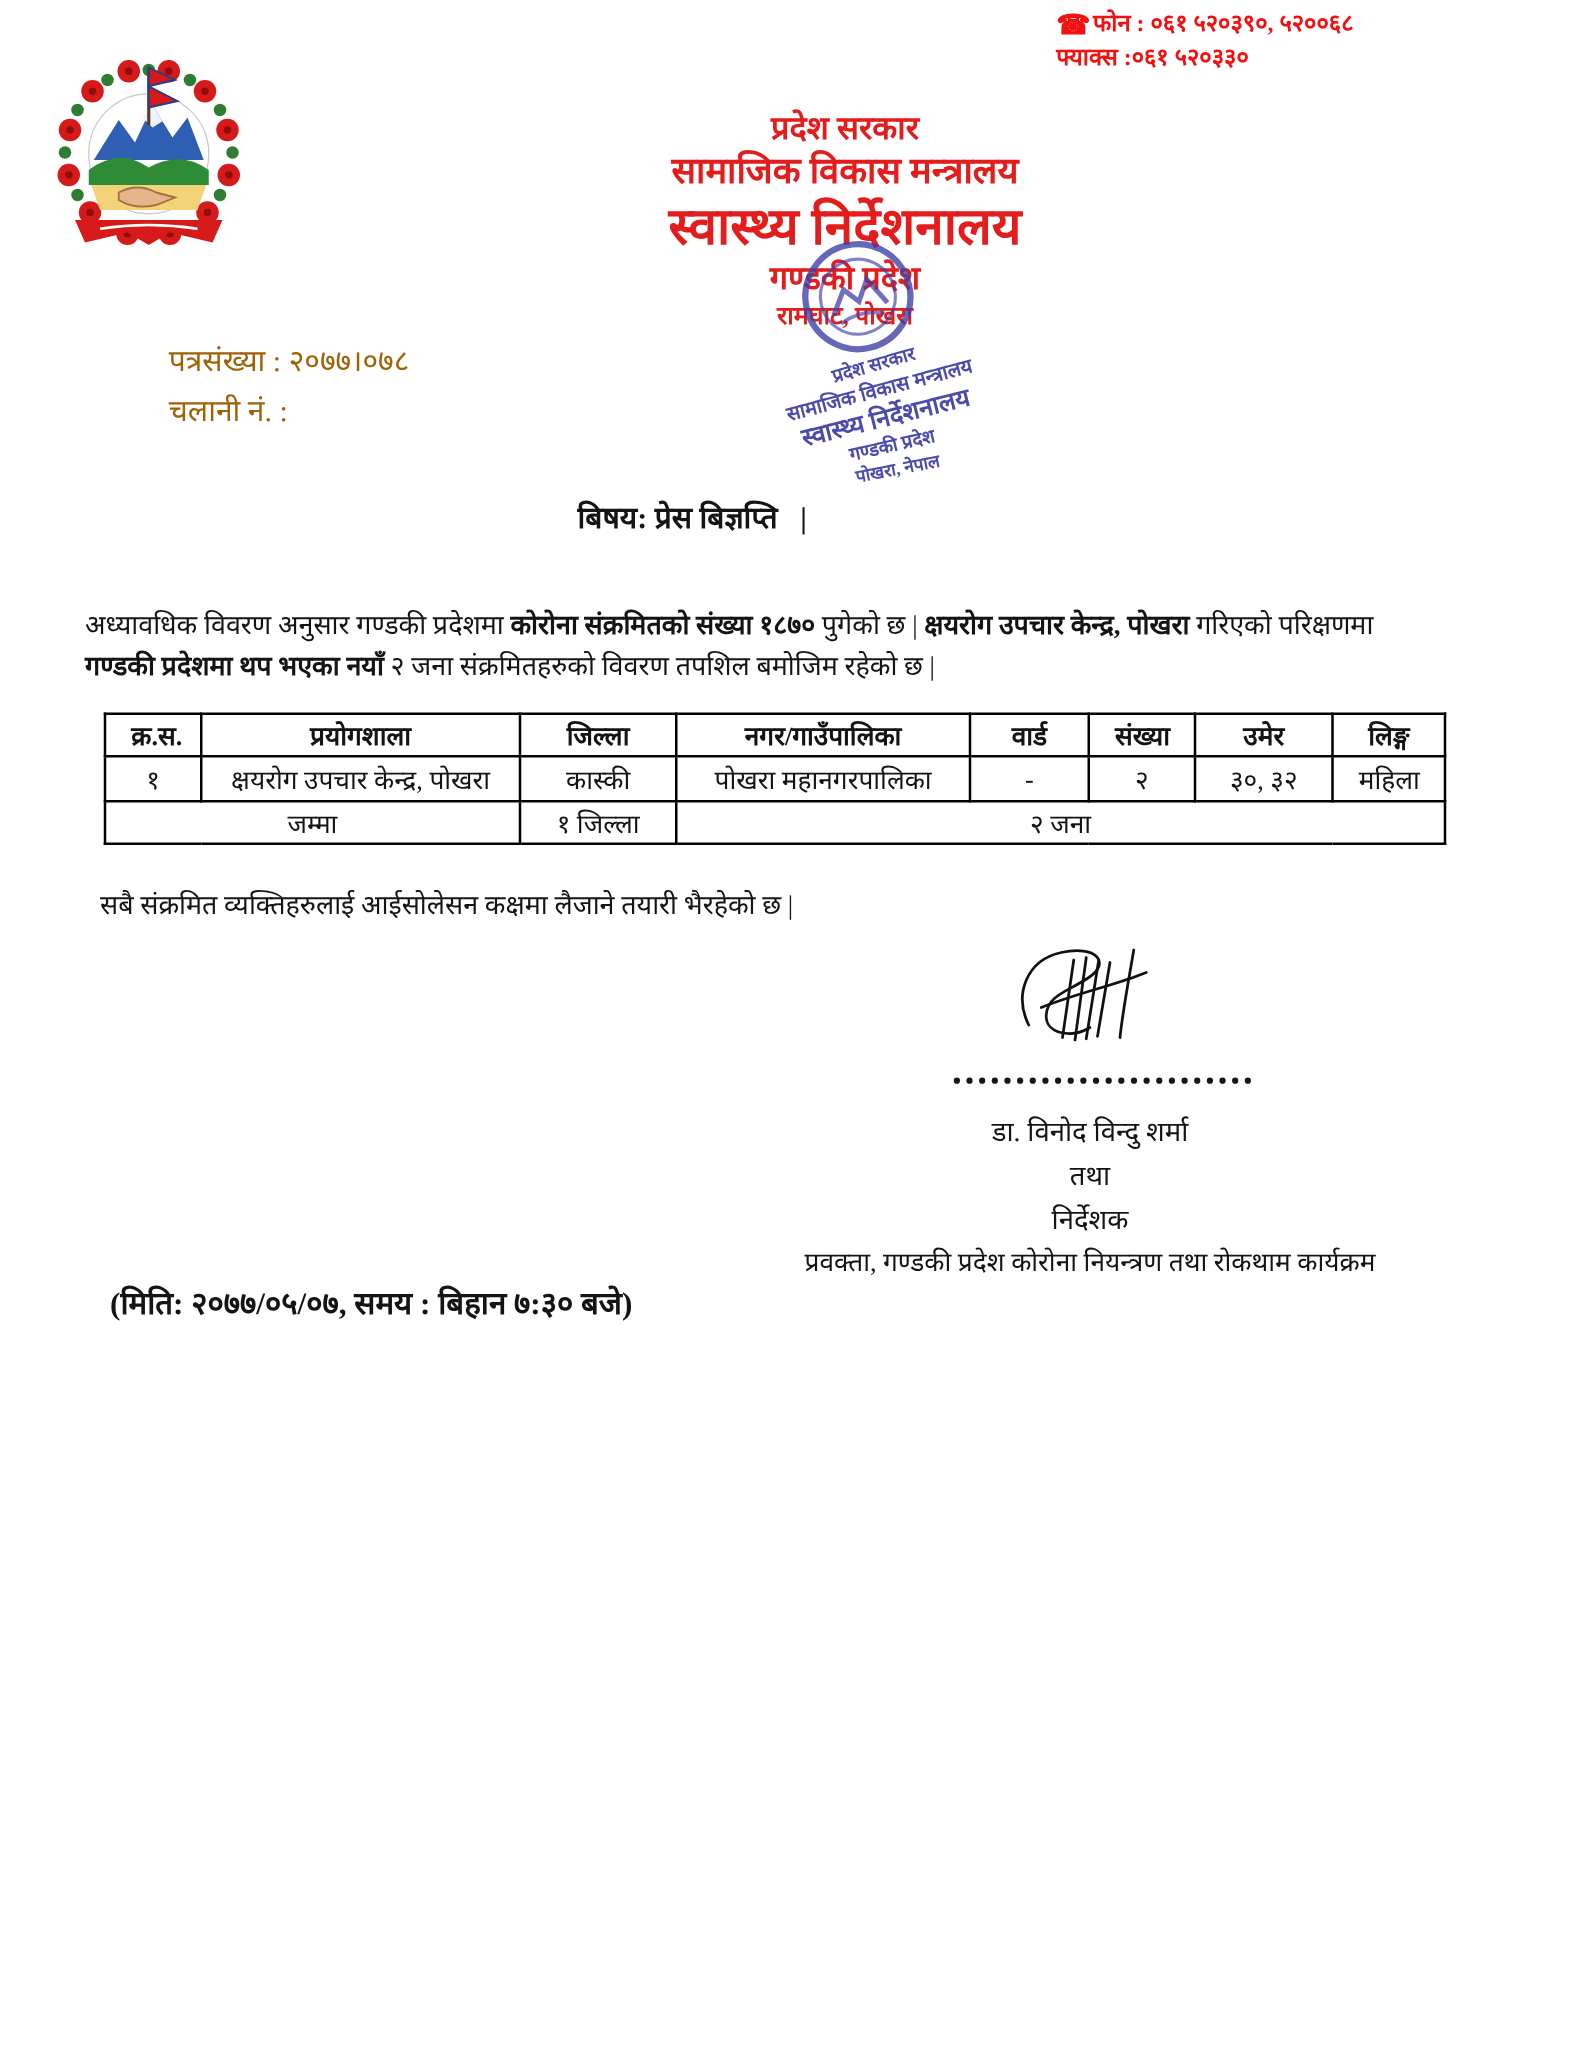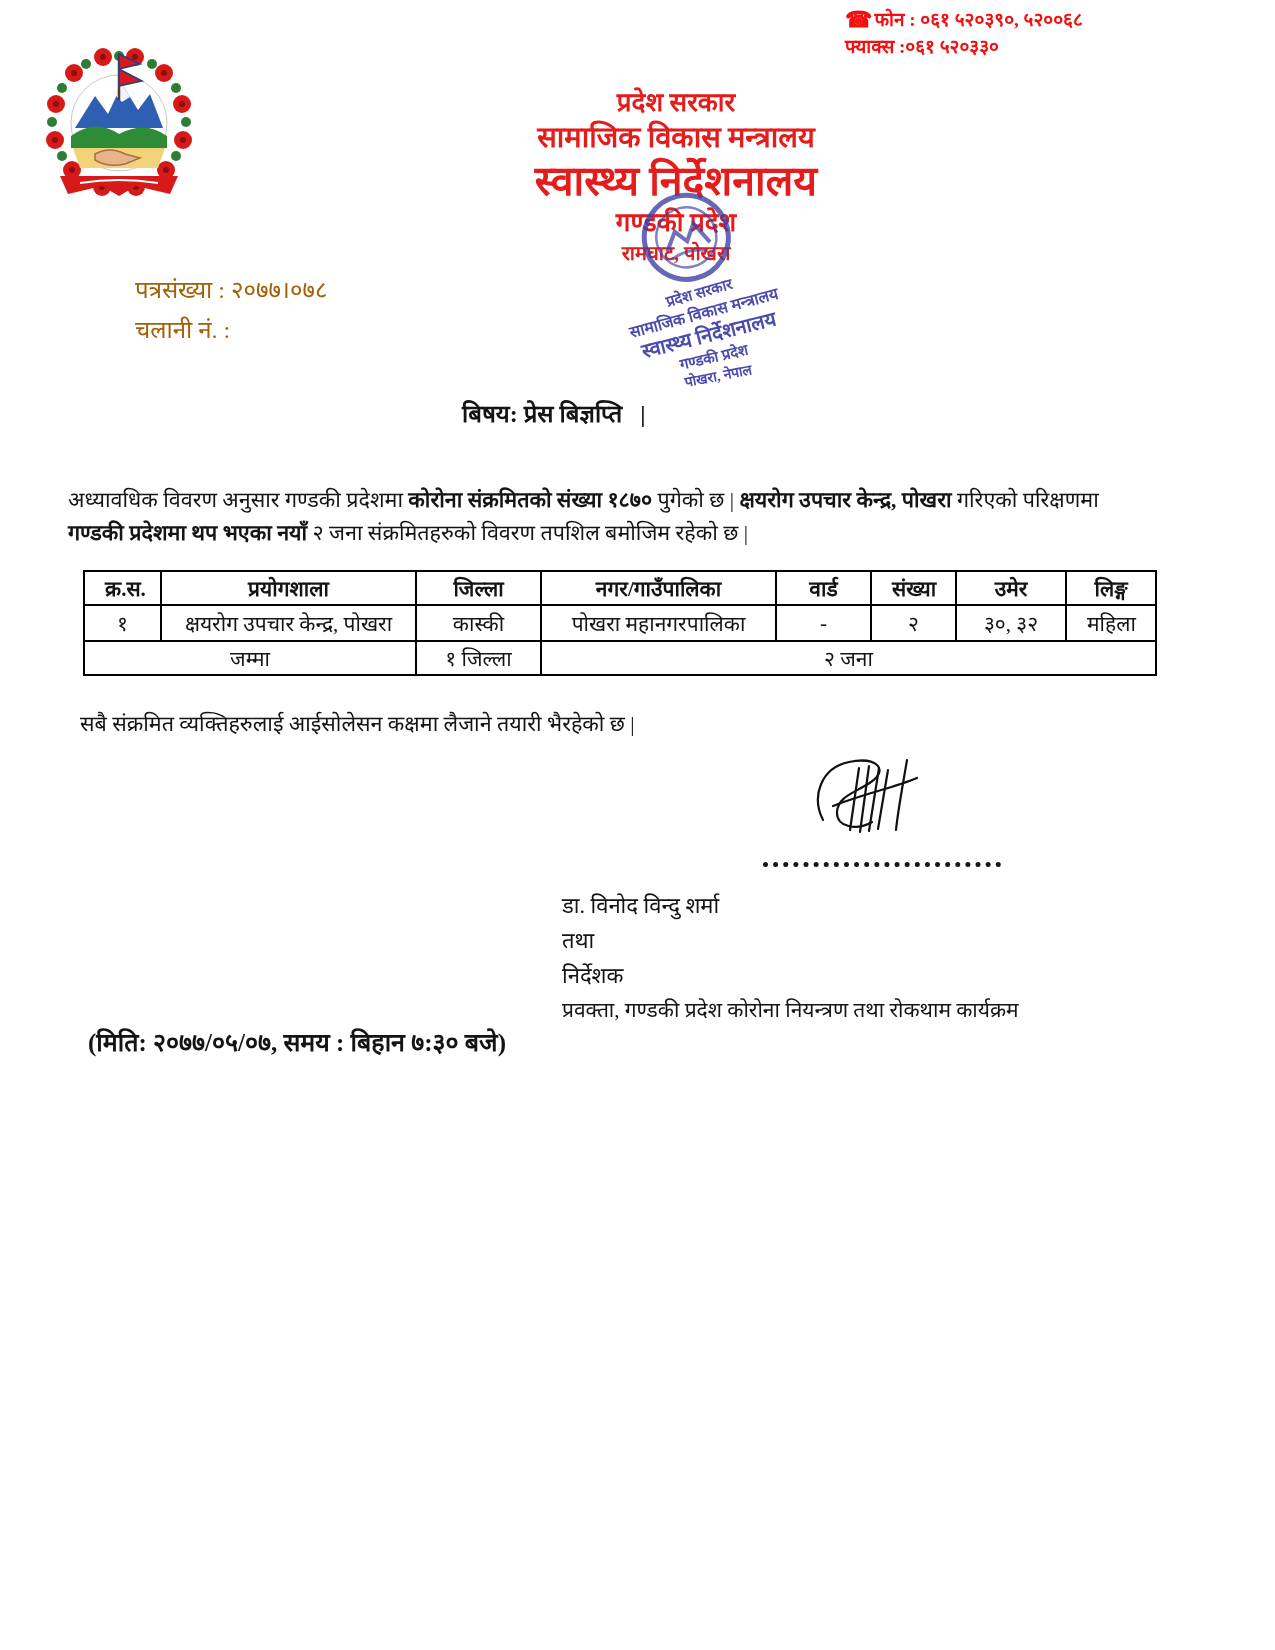--- a/index.html
+++ b/index.html
@@ -62,21 +62,21 @@
   .data-table td { height:36px; font-weight:normal; }
   .data-table tr.total-row td { height:25px; }
 
   
   .note { position:absolute; left:80px; top:708px; font-size:21.5px; }
 
   
   .sig-scribble { position:absolute; left:805px; top:750px; width:130px; height:95px; }
   .sig-dots { position:absolute; left:763px; top:845px; width:238px; height:22px;
               border-bottom:5px dotted #161616; }
-  .signer { position:absolute; left:562px; top:888px; width:620px; text-align:left;
+  .signer { position:absolute; left:562px; top:888px; width:620px; text-align:center;
             font-size:22px; line-height:35px; }
   .signer .role-line { font-size:21px; }
 
   
   .dateline { position:absolute; left:88px; top:1024px; font-size:25px; font-weight:bold; }
 </style>
 </head>
 <body>
 
 <div class="page">

